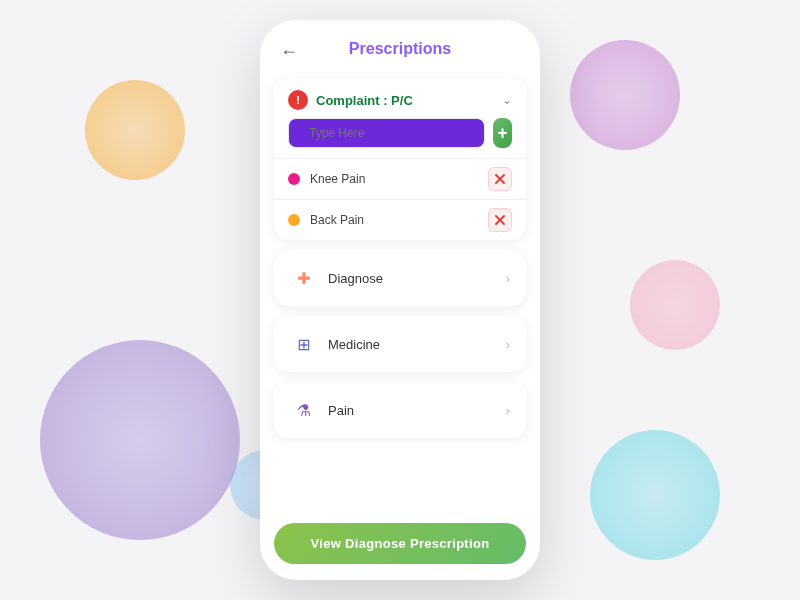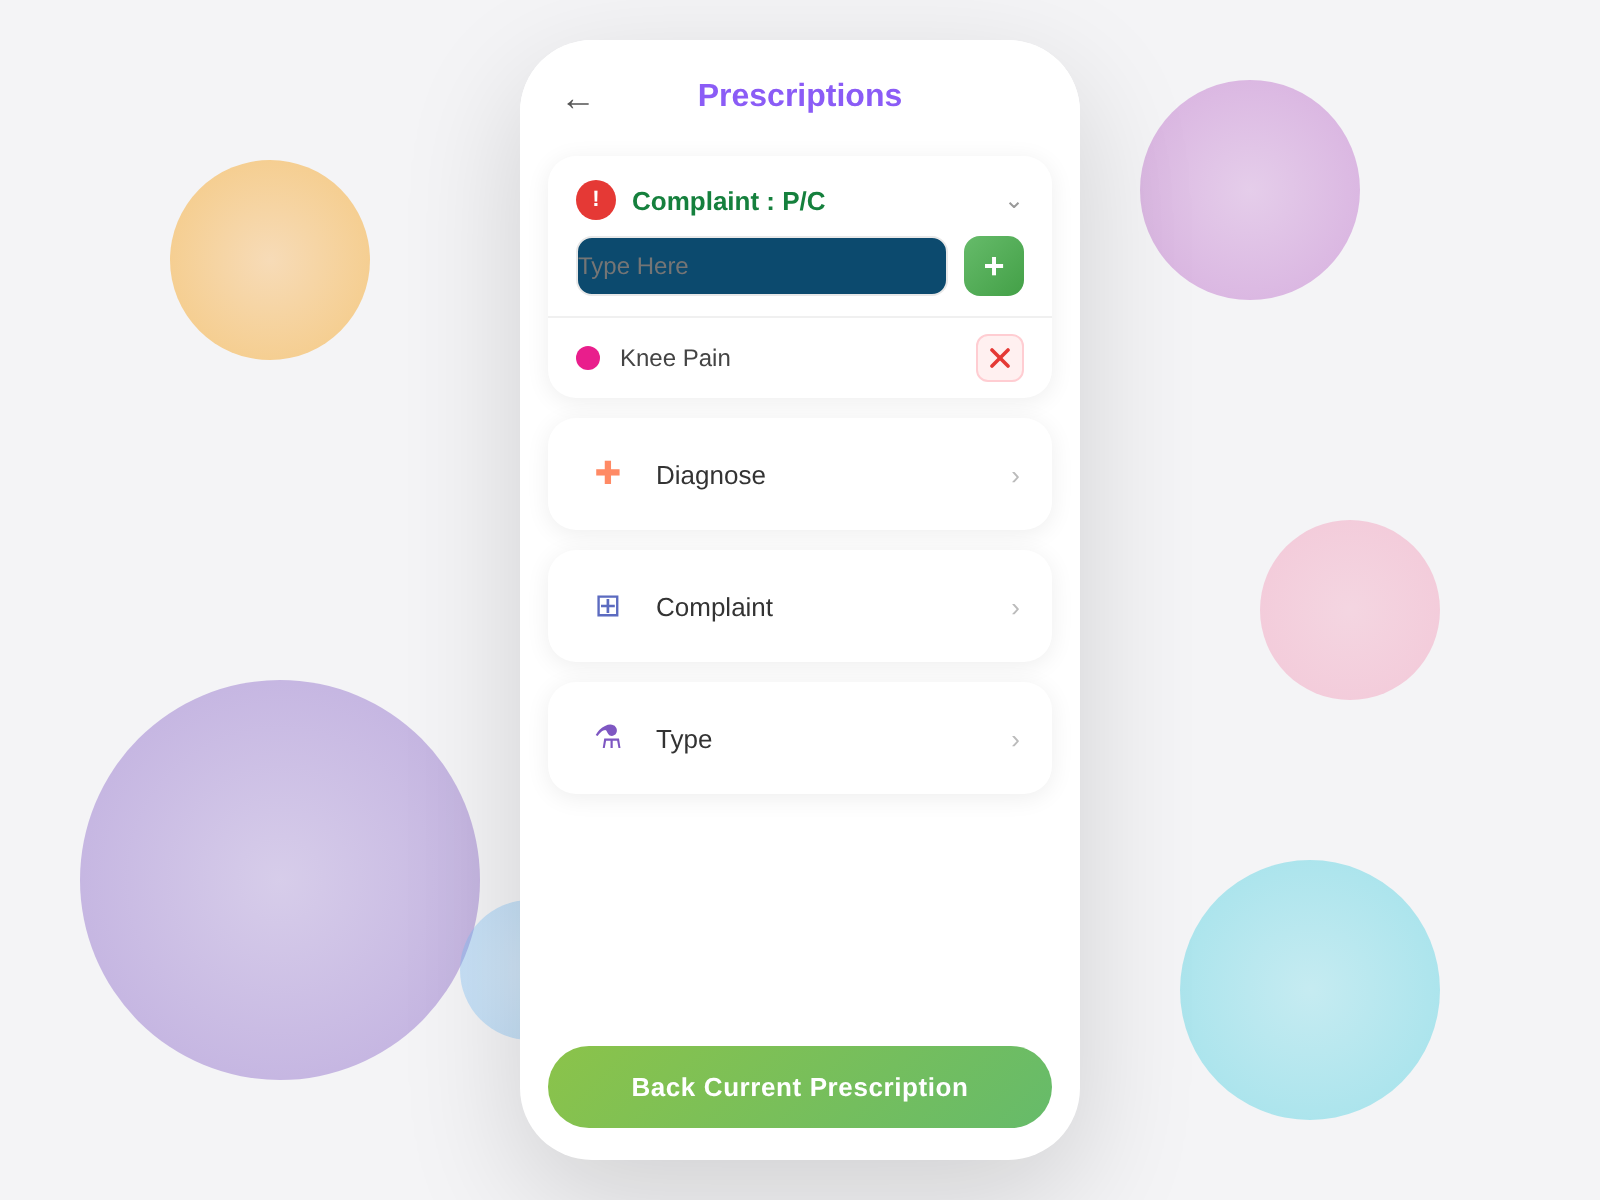--- a/index.html
+++ b/index.html
@@ -149,25 +149,25 @@
     .input-row {
       display: flex;
       align-items: center;
       gap: 8px;
       padding: 0 14px 10px;
     }
     .type-input {
       flex: 1;
       border: 1px solid #e8e8e8;
       border-radius: 8px;
-      padding: 7px 0;
+      padding: 7px 20px;
       font-size: 12px;
       color: #aaa;
       outline: none;
-      background: #0c4a6e;
+      background: #6d28d9;
     }
     .add-btn {
       width: 30px; height: 30px;
       background: linear-gradient(135deg, #66bb6a, #43a047);
       border-radius: 8px;
       display: flex; align-items: center; justify-content: center;
       color: #fff;
       font-size: 18px;
       font-weight: bold;
       cursor: pointer;
@@ -306,45 +306,57 @@
         </div>
         <button class="remove-btn">
           <svg viewBox="0 0 10 10" fill="none">
             <line x1="1" y1="1" x2="9" y2="9" stroke="#e53935" stroke-width="1.8" stroke-linecap="round"></line>
             <line x1="9" y1="1" x2="1" y2="9" stroke="#e53935" stroke-width="1.8" stroke-linecap="round"></line>
           </svg>
         </button>
       </div>
 
 
+      <div class="complaint-item">
+        <div class="item-left">
+          <div class="dot dot-orange"></div>
+          <span class="item-text">Back Pain</span>
+        </div>
+        <button class="remove-btn">
+          <svg viewBox="0 0 10 10" fill="none">
+            <line x1="1" y1="1" x2="9" y2="9" stroke="#e53935" stroke-width="1.8" stroke-linecap="round"></line>
+            <line x1="9" y1="1" x2="1" y2="9" stroke="#e53935" stroke-width="1.8" stroke-linecap="round"></line>
+          </svg>
+        </button>
+      </div>
     </div>
 
     <div class="section-card">
       <div class="section-left">
         <div class="section-icon diagnose-icon">✚</div>
         <span class="section-label">Diagnose</span>
       </div>
       <span class="chevron-right">›</span>
     </div>
 
     <div class="section-card">
       <div class="section-left">
         <div class="section-icon medicine-icon">⊞</div>
-        <span class="section-label">Complaint</span>
+        <span class="section-label">Medicine</span>
       </div>
       <span class="chevron-right">›</span>
     </div>
 
     <div class="section-card">
       <div class="section-left">
         <div class="section-icon test-icon">⚗</div>
-        <span class="section-label">Type</span>
+        <span class="section-label">Pain</span>
       </div>
       <span class="chevron-right">›</span>
     </div>
 
   </div>
 
   <div class="bottom-btn-wrap">
-    <button class="view-btn">Back Current Prescription</button>
+    <button class="view-btn">View Diagnose Prescription</button>
   </div>
 
 </div>
 
 </body></html>

